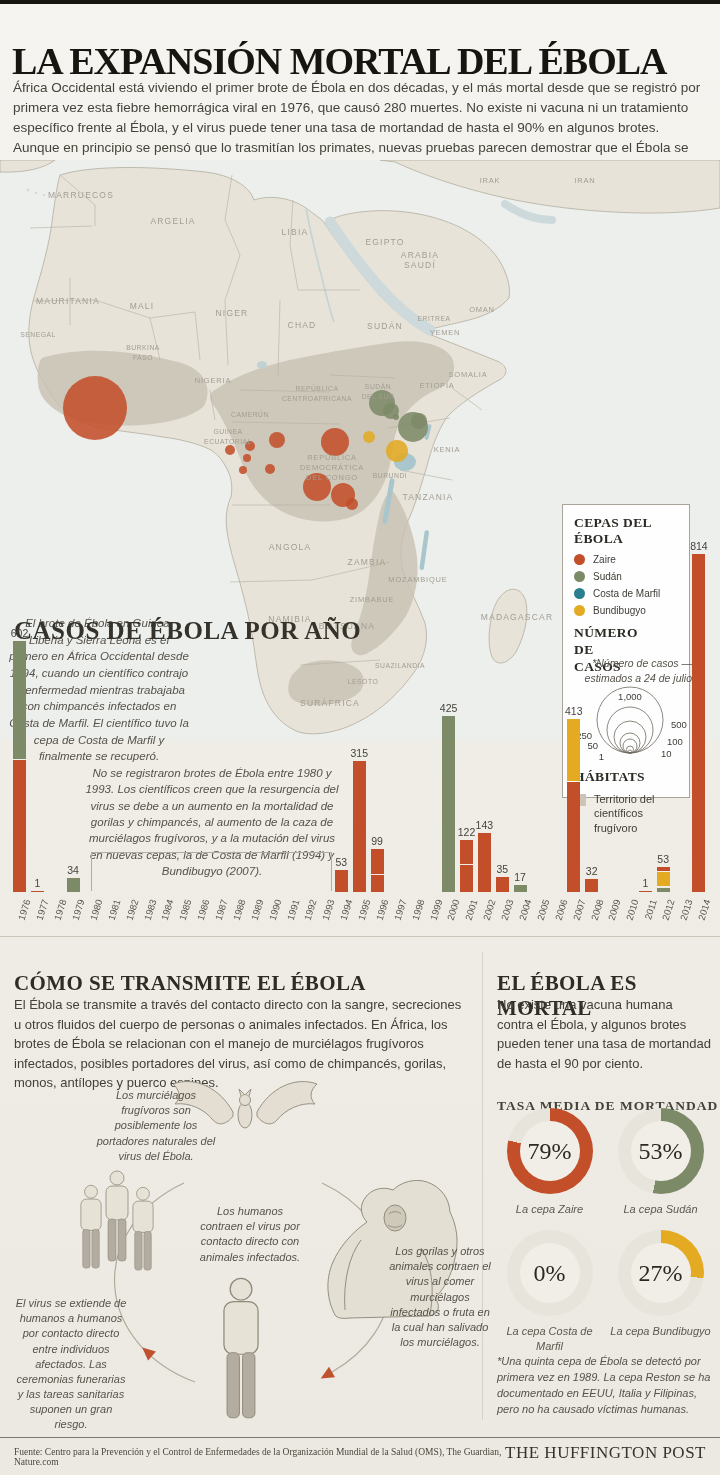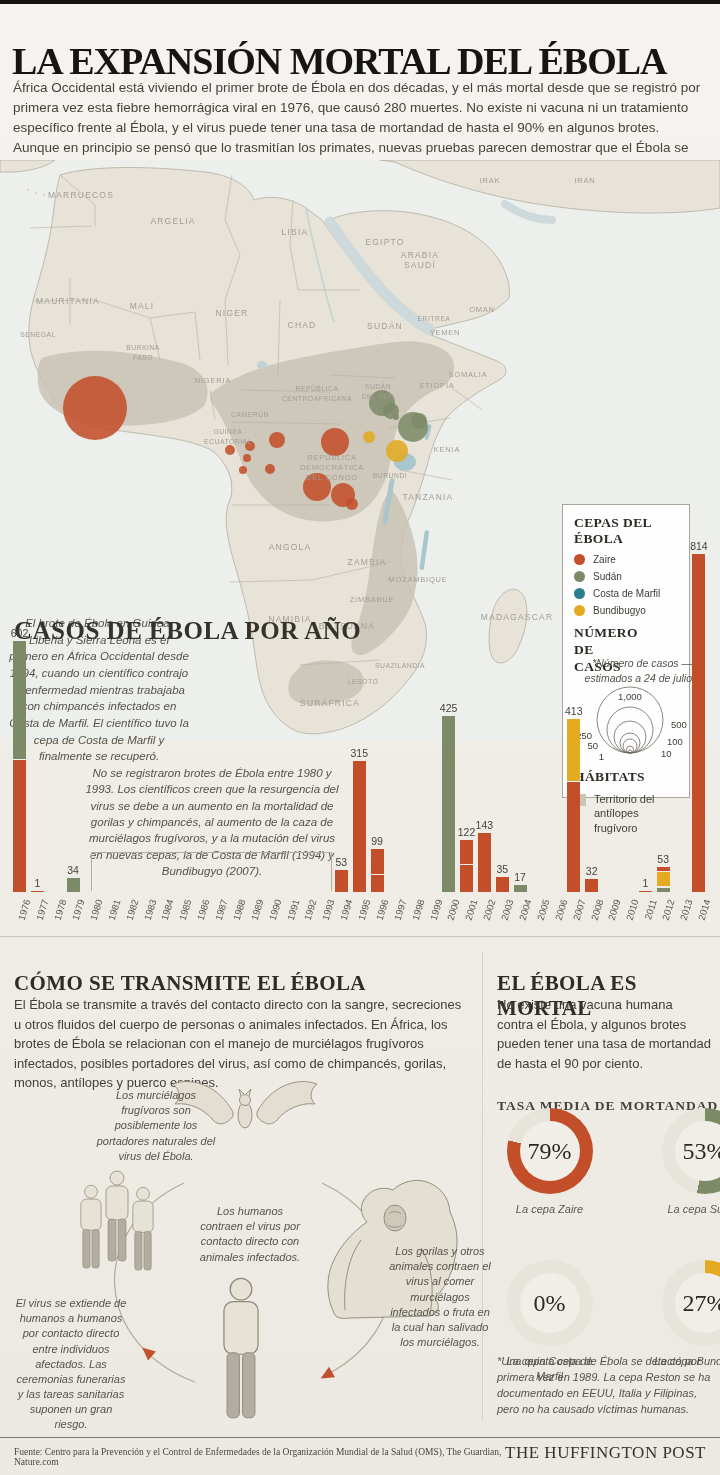--- a/index.html
+++ b/index.html
@@ -51,21 +51,21 @@
   .hdiv{position:absolute;left:0px;top:936px;width:720px;height:1px;background:#ccc7bb;}
   .vdiv{position:absolute;left:482px;top:952px;width:1px;height:468px;background:#d6d2c7;}
   .sec-h{position:absolute;font-family:"Liberation Serif",serif;font-size:21px;
          letter-spacing:.4px;color:#2e2c26;}
   .sec-p{position:absolute;font-size:13px;line-height:1.5;color:#424038;}
   .cycle-note{position:absolute;text-align:center;font-size:11px;font-style:italic;
               line-height:1.38;color:#57534b;}
   .sub-h{position:absolute;left:497px;top:1084px;font-family:"Liberation Serif",serif;
          font-size:13.5px;letter-spacing:1px;color:#45423a;}
   .donut-grid{position:absolute;left:494px;top:1108px;width:222px;display:grid;
-              grid-template-columns:111px 111px;row-gap:14px;gap:44px;}
+              grid-template-columns:111px 111px;row-gap:14px;}
   .dcell{display:flex;flex-direction:column;align-items:center;}
   .donut{position:relative;width:86px;height:86px;border-radius:50%;}
   .donut .hole{position:absolute;left:13px;top:13px;width:60px;height:60px;border-radius:50%;
                background:#f0eee7;display:flex;align-items:center;justify-content:center;}
   .donut .pct{font-family:"Liberation Serif",serif;font-size:24px;color:#2b2923;}
   .dlabel{margin-top:8px;text-align:center;font-size:11px;font-style:italic;
           color:#5c584f;line-height:1.3;width:110px;}
   .mort-foot{position:absolute;left:497px;top:1354px;width:214px;font-size:11px;
              font-style:italic;line-height:1.45;color:#56524a;}
   
@@ -241,21 +241,21 @@
             <text x="30" y="66" text-anchor="end" class="nlabel">50</text>
             <circle cx="62" cy="66.5" r="3.5" fill="none" stroke="#6f6a5f" stroke-width="0.8"></circle>
             <text x="93" y="74" text-anchor="start" class="nlabel">10</text>
             <circle cx="62" cy="68.5" r="1.5" fill="none" stroke="#6f6a5f" stroke-width="0.8"></circle>
             <text x="36" y="77" text-anchor="end" class="nlabel">1</text>
           </svg>
       </div>
       <h3>HÁBITATS</h3>
       <div class="hab-row">
         <span class="hab-sq"></span>
-        <span class="hab-lbl">Territorio del antílopes frugívoro</span>
+        <span class="hab-lbl">Territorio del científicos frugívoro</span>
       </div>
     </div>
     <div class="map-note">El brote de Ébola en Guinea, Liberia y Sierra Leona es el primero en África Occidental desde 1994, cuando un científico contrajo la enfermedad mientras trabajaba con chimpancés infectados en Costa de Marfil. El científico tuvo la cepa de Costa de Marfil y finalmente se recuperó.</div>
   </div>
 
   <h2 class="chart-title">CASOS DE ÉBOLA POR AÑO</h2>
   <div id="chart-layer" class="chart-layer">
       <div class="yr-anchor" style="left: 19.5px; top: 896px;">
         <span>1976</span>
       </div>

